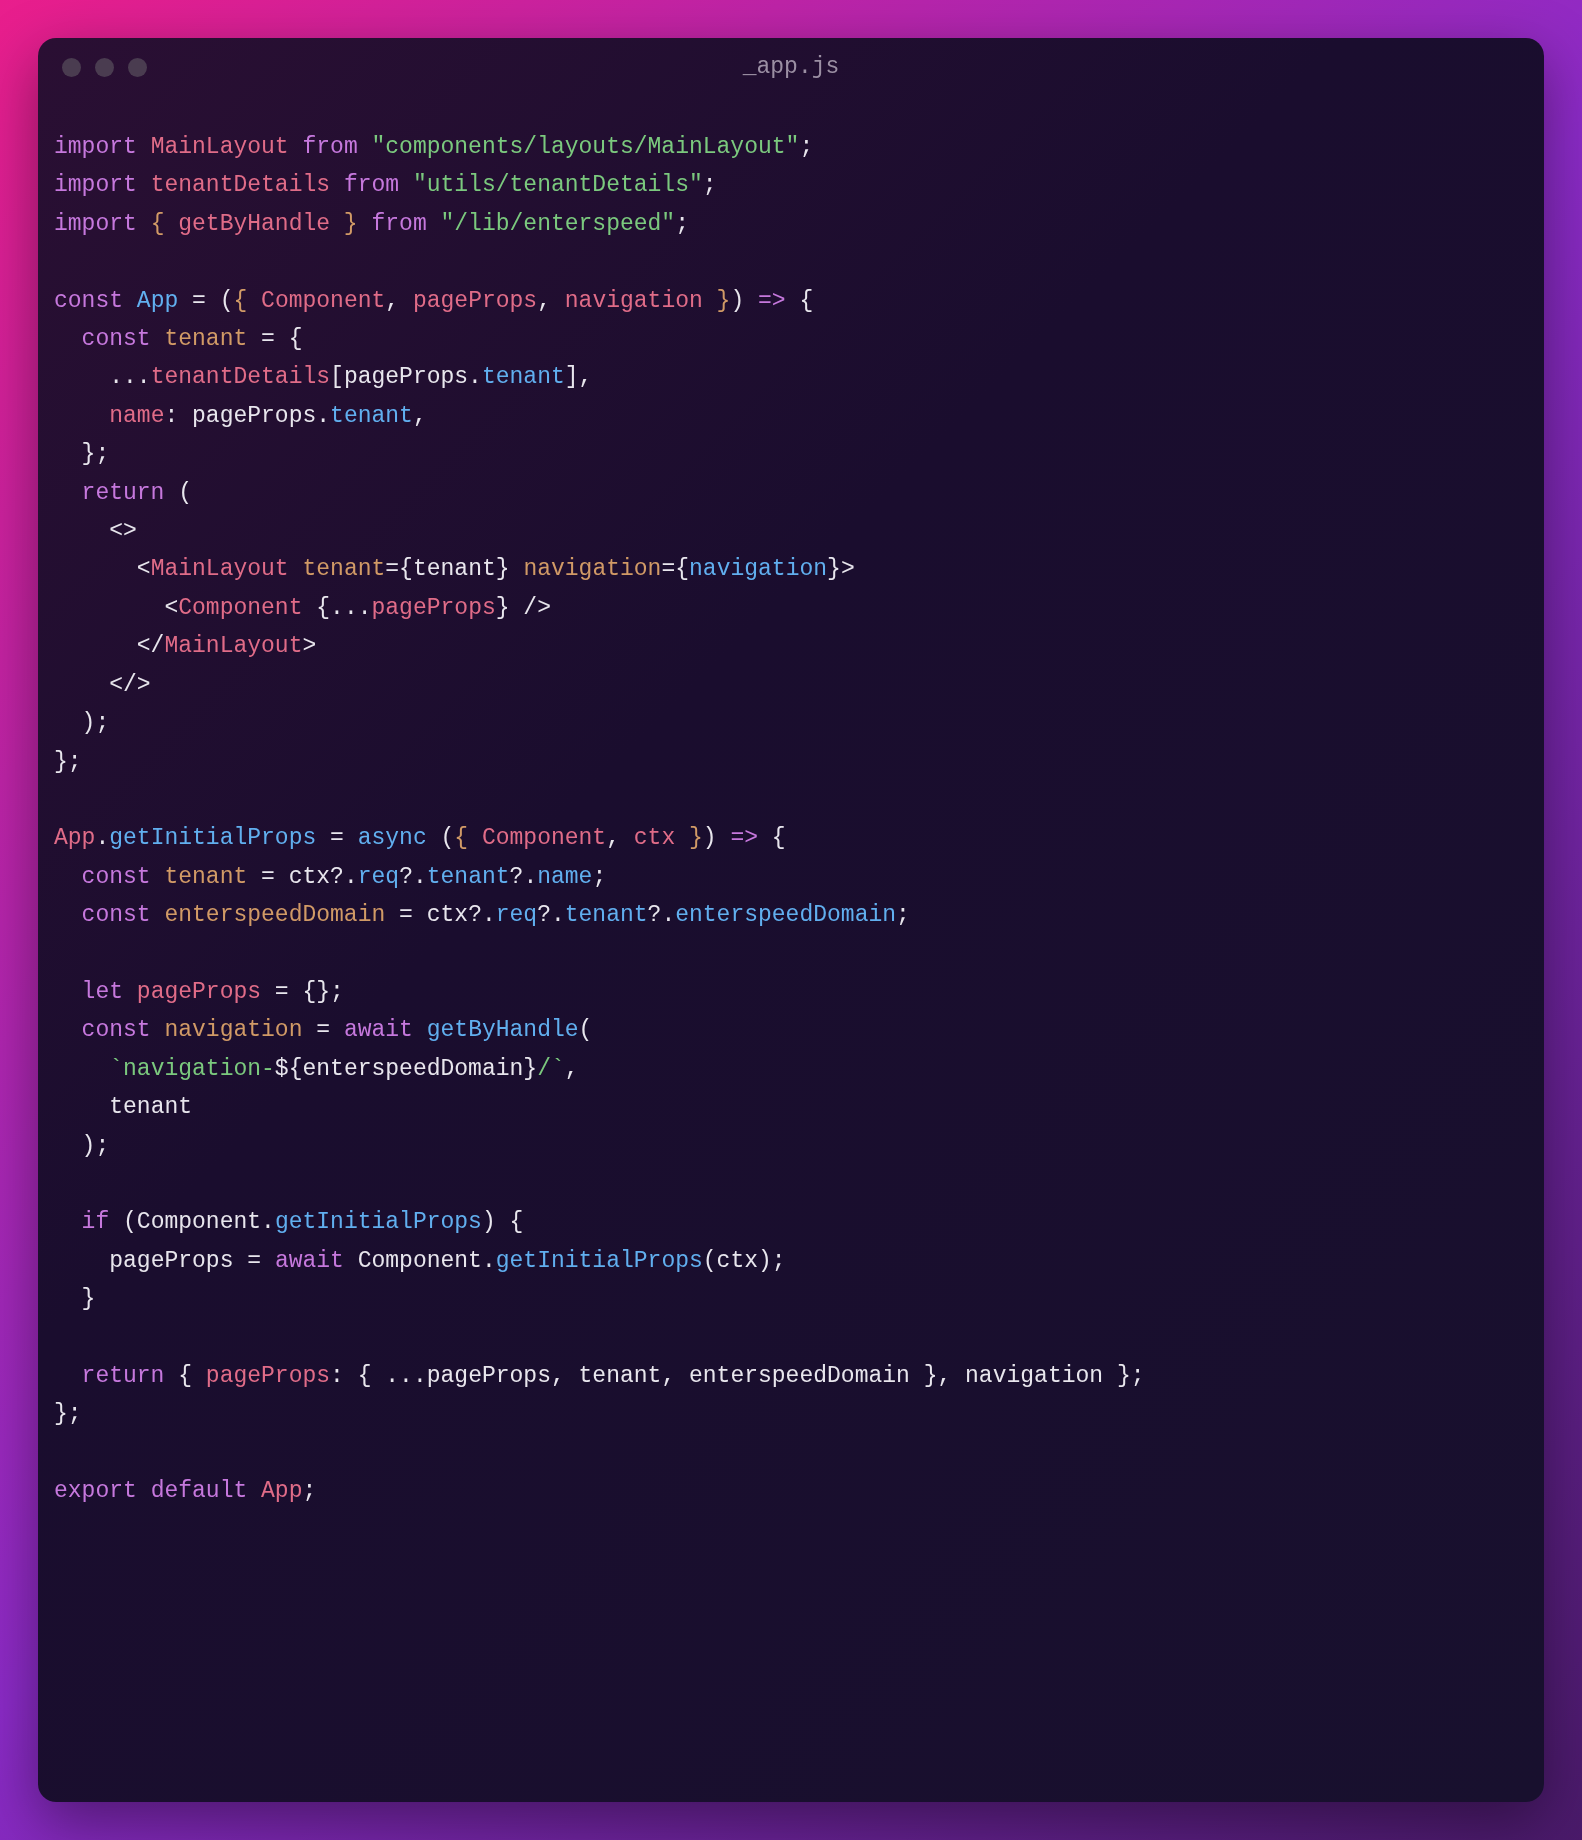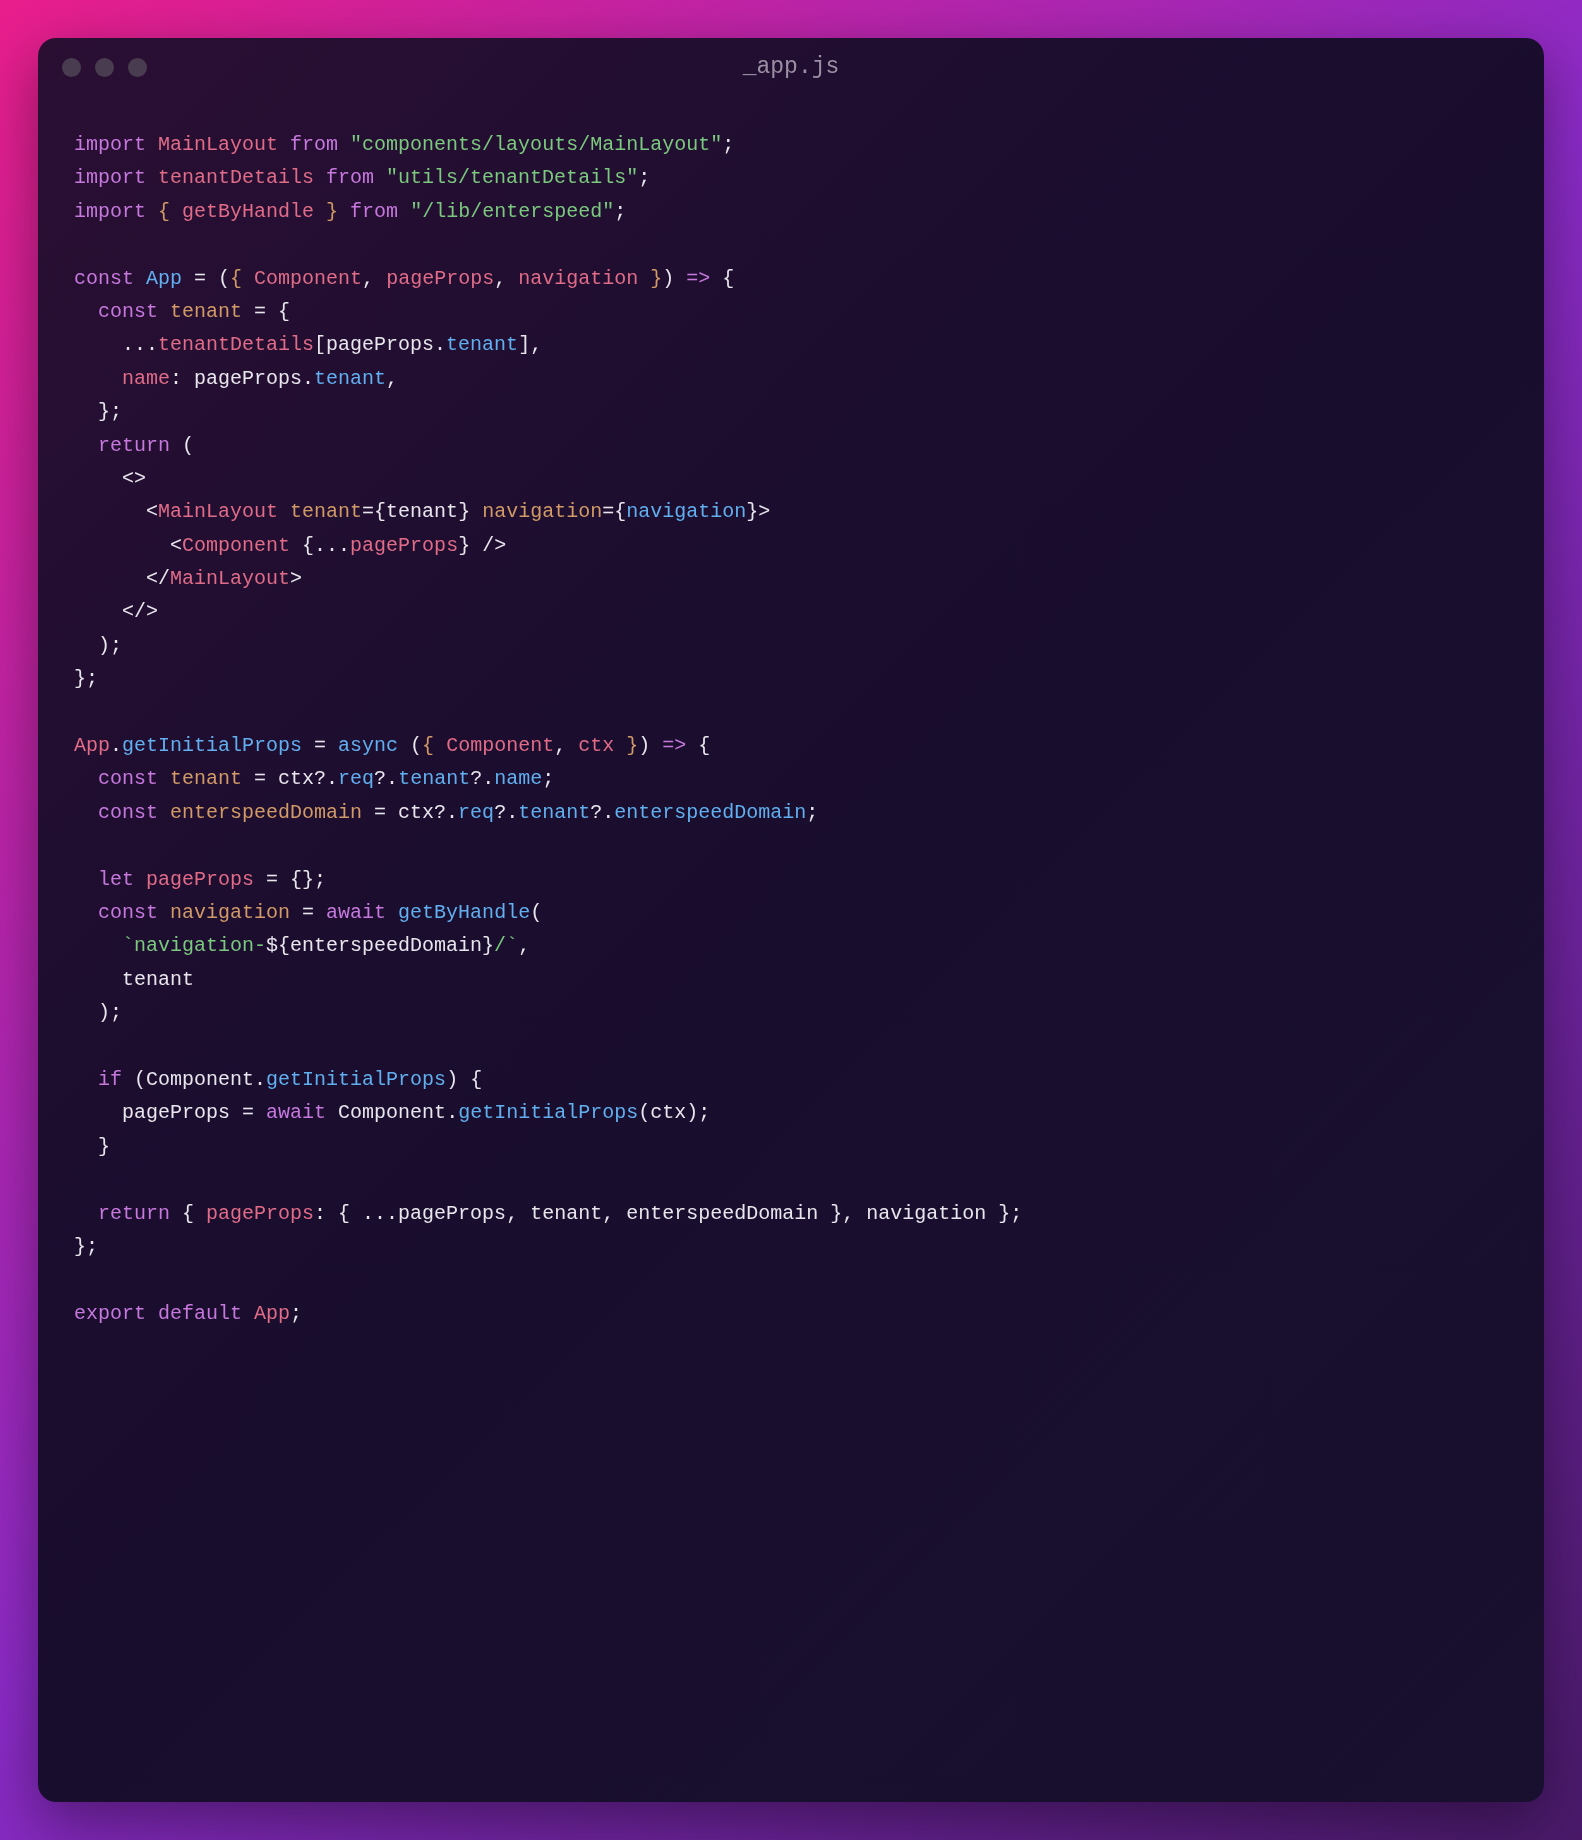--- a/index.html
+++ b/index.html
@@ -53,22 +53,22 @@
     position: absolute;
     left: 50%;
     transform: translateX(-50%);
     color: #9b8fa3;
     font-size: 23px;
     font-weight: 400;
   }
 
   .code-area {
     flex: 1;
-    padding: 32px 36px;
-    font-size: 20px;
+    padding: 32px 16px;
+    font-size: 23px;
     line-height: 1.67;
     color: #e8e6ed;
     white-space: pre;
     overflow: hidden;
   }
 
   .c-keyword { color: #c678dd; }
   .c-decl { color: #c678dd; }
   .c-string { color: #7bc97e; }
   .c-punct { color: #e8e6ed; }

